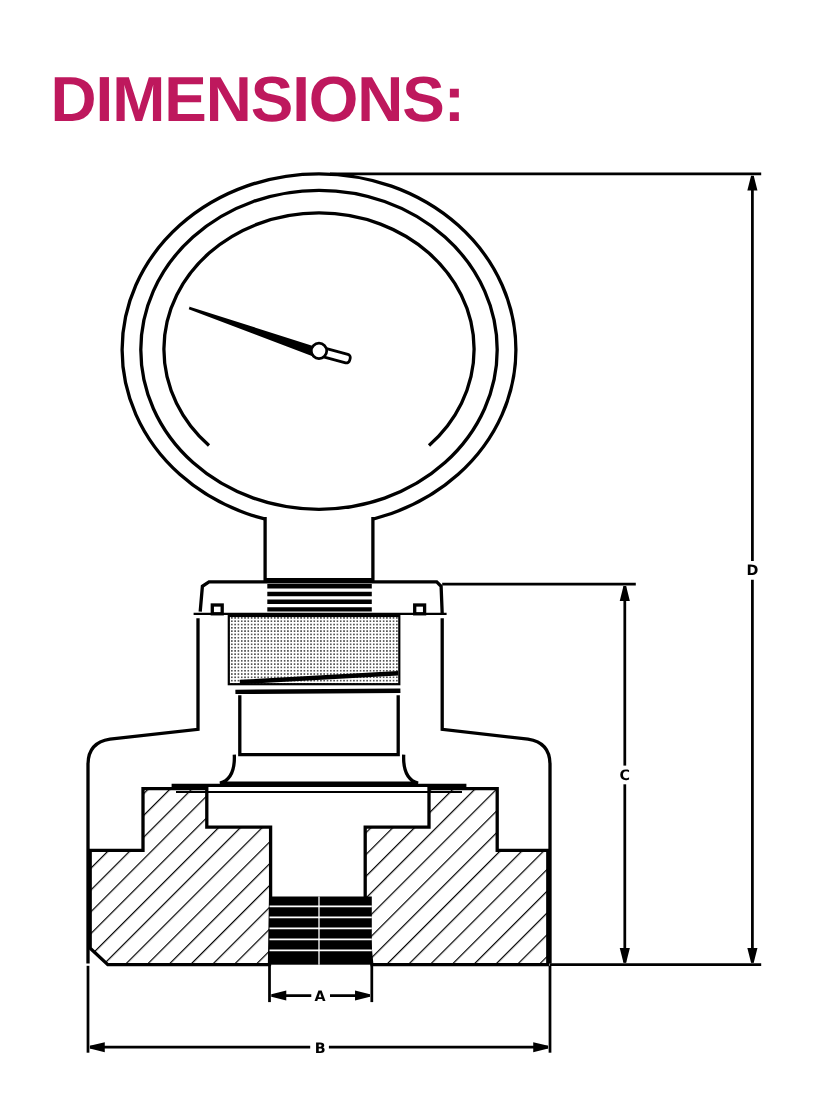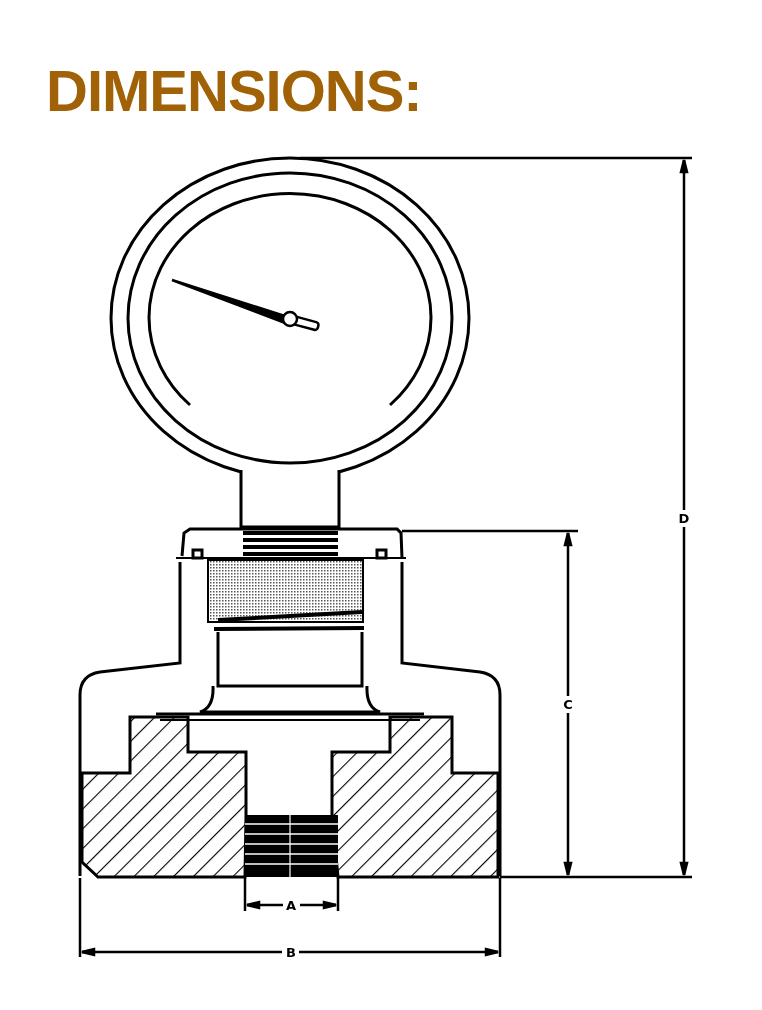--- a/index.html
+++ b/index.html
@@ -1,20 +1,20 @@
 <!DOCTYPE html>
 <html><head>
   <meta charset="utf-8">
   <style>
     html, body { margin: 0; padding: 0; background: #ffffff; }
     body { width: 762px; height: 1010px; position: relative; overflow: hidden; }
     .title {
       position: absolute; left: 46px; top: 62px;
       font-family: "Liberation Sans", sans-serif; font-weight: bold;
-      font-size: 58px; letter-spacing: -1px; color: #a16207; line-height: 1;
+      font-size: 58px; letter-spacing: -1px; color: #be185d; line-height: 1;
     }
     svg.drawing { position: absolute; left: 0; top: 0; }
     .dimlabel { font-family: "DejaVu Sans", sans-serif; font-weight: bold; font-size: 13px; fill: #000; }
   </style>
 </head>
 <body>
 
 <div class="title">DIMENSIONS:</div>
 
 <svg class="drawing" width="762" height="1010" viewBox="0 0 762 1010">

